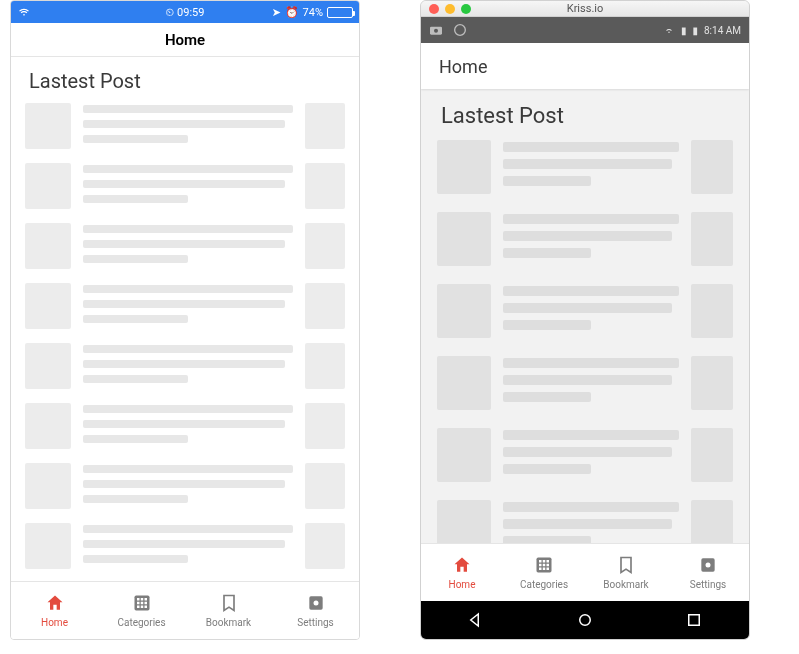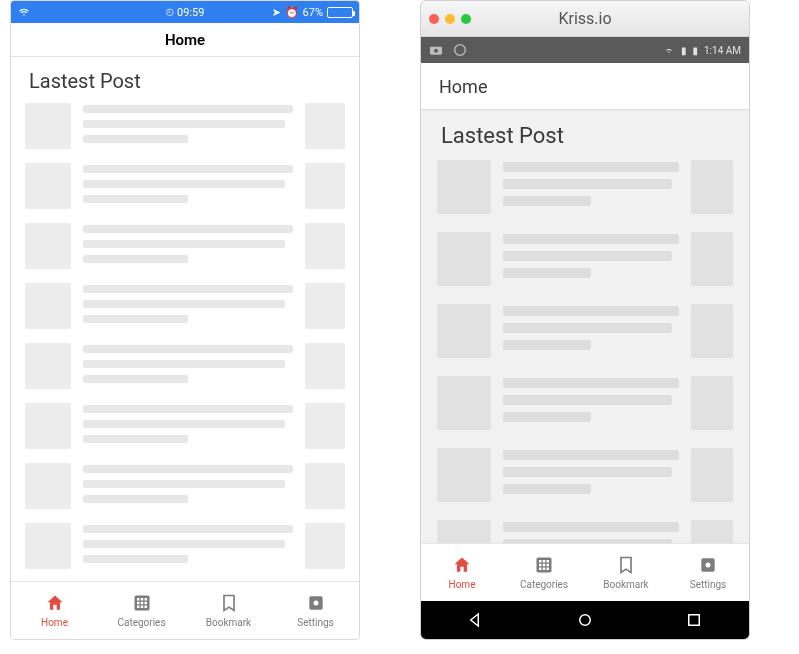--- a/index.html
+++ b/index.html
@@ -107,26 +107,26 @@
   .macwin {
     width: 330px;
     height: 640px;
     border: 1px solid #d1d1d1;
     border-radius: 6px;
     overflow: hidden;
     display:flex; flex-direction:column;
     background:#ececec;
   }
   .mac-titlebar {
-    height: 36px;
+    height: 16px;
     background: linear-gradient(#f6f6f6,#e6e6e6);
     border-bottom:1px solid #d1d1d1;
     display:flex; align-items:center;
     position:relative;
-    font-size:16px; color:#555;
+    font-size:11px; color:#555;
   }
   .mac-titlebar .dots { display:flex; gap:6px; margin-left:8px;}
   .mac-titlebar .dot { width:10px; height:10px; border-radius:50%; }
   .dot.red{background:#ff5f57;} .dot.yellow{background:#febc2e;} .dot.green{background:#28c840;}
   .mac-titlebar .wtitle{ position:absolute; left:50%; transform:translateX(-50%); }
   .mac-menubar {
     height:26px; background:#5a5a5a;
     display:flex; align-items:center; padding:0 6px; gap:6px;
     position:relative;
   }
@@ -184,21 +184,21 @@
         <svg viewBox="0 0 24 24">
             <path d="M12 20c.8 0 1.5-.7 1.5-1.5S12.8 17 12 17s-1.5.7-1.5 1.5S11.2 20 12 20zm-4.2-4.2c2.3-2.3 6.1-2.3 8.4 0l1.4-1.4c-3.1-3.1-8.1-3.1-11.2 0l1.4 1.4zm-2.8-2.8c3.9-3.9 10.1-3.9 14 0l1.4-1.4c-4.6-4.6-12.2-4.6-16.8 0l1.4 1.4z"></path>
           </svg>
       </span>
     </div>
     <span style="margin-right:3px;">⏲</span>
     <span>09:59</span>
     <div class="right">
       <span>➤</span>
       <span>⏰</span>
-      <span>67%</span>
+      <span>74%</span>
       <span class="battery">
         <span class="fill" style="width:86%"></span>
       </span>
     </div>
   </div>
 
   <div class="ios-nav">
     <span>Home</span>
   </div>
 
@@ -349,21 +349,21 @@
         </svg>
     </span>
     <div class="m-right">
       <span>
         <svg viewBox="0 0 24 24" width="12" height="12" fill="#e2e2e2">
             <path d="M12 20c.8 0 1.5-.7 1.5-1.5S12.8 17 12 17s-1.5.7-1.5 1.5S11.2 20 12 20zm-4.2-4.2c2.3-2.3 6.1-2.3 8.4 0l1.4-1.4c-3.1-3.1-8.1-3.1-11.2 0l1.4 1.4z"></path>
           </svg>
       </span>
       <span>▮</span>
       <span>▮</span>
-      <span>1:14 AM</span>
+      <span>8:14 AM</span>
     </div>
   </div>
 
   <div class="android-screen">
     <div class="android-nav">
       <span>Home</span>
     </div>
     <div class="android-content">
       <div class="android-section-title">Lastest Post</div>
       <div class="android-skel">

